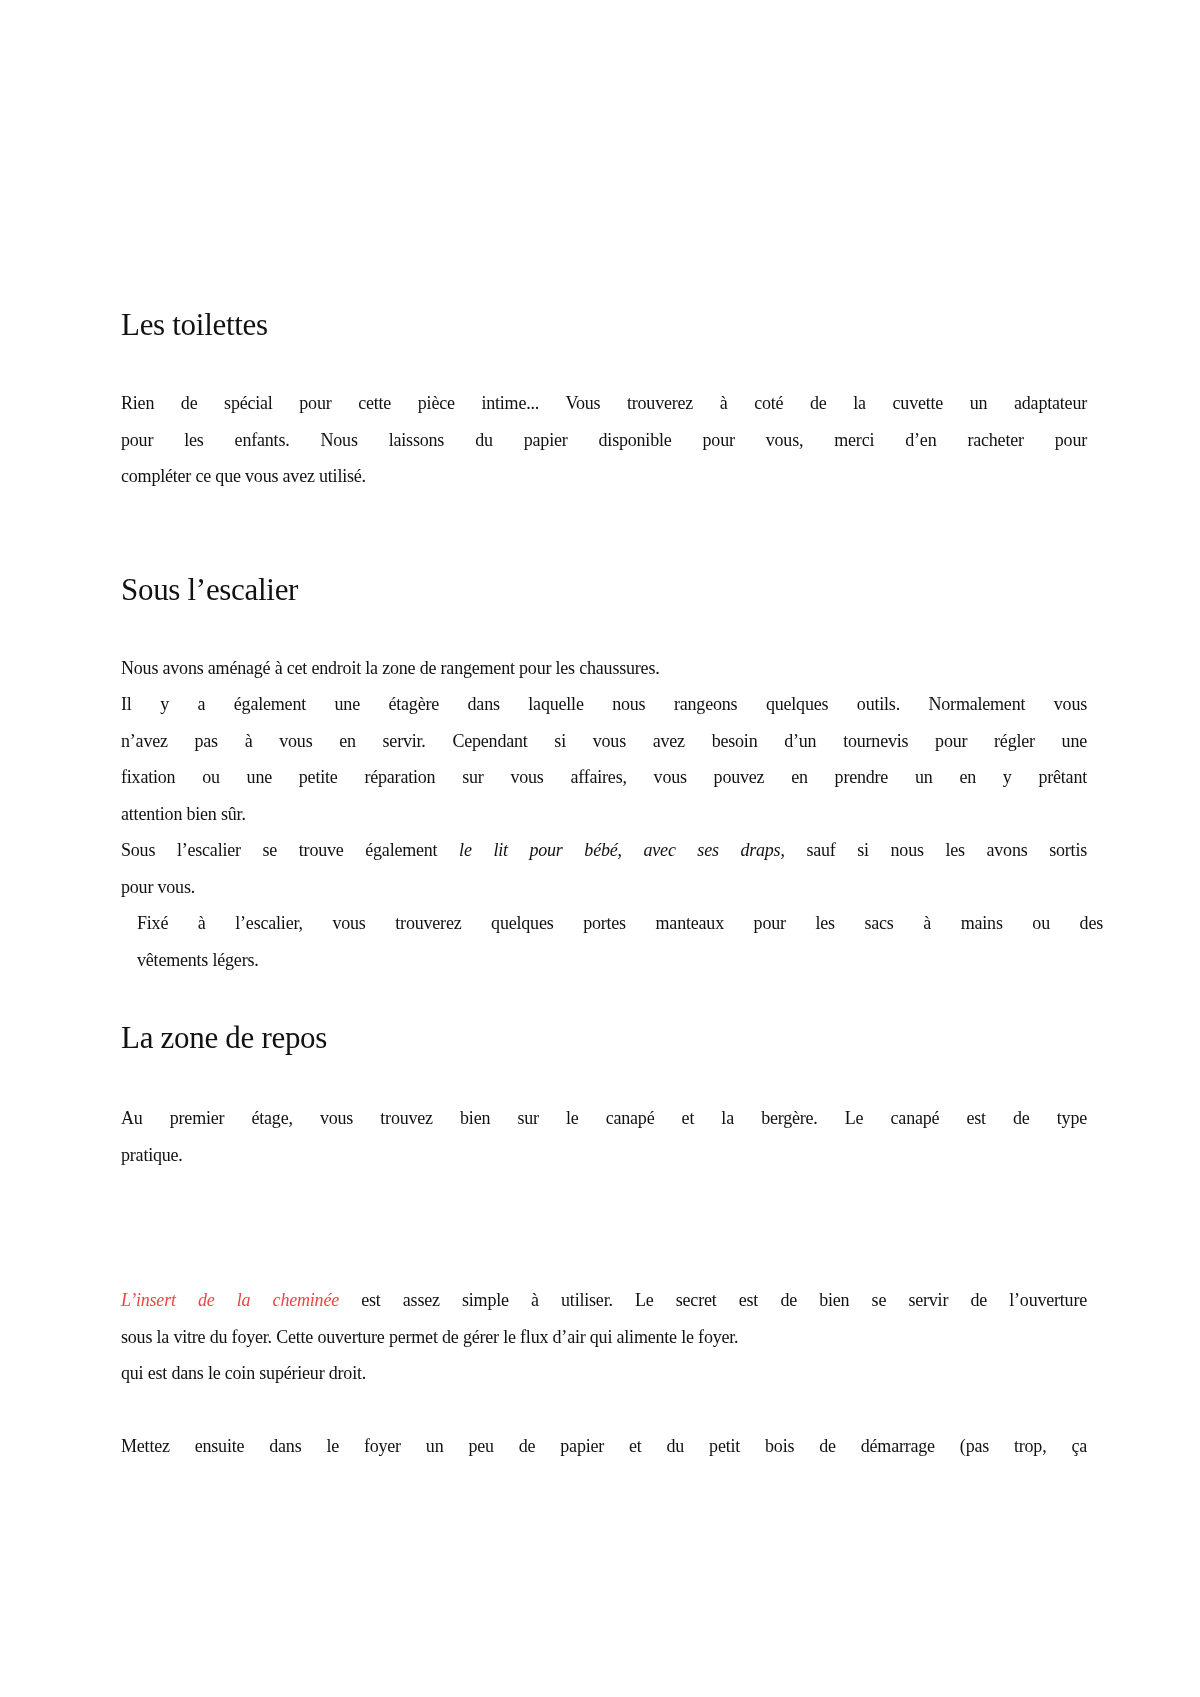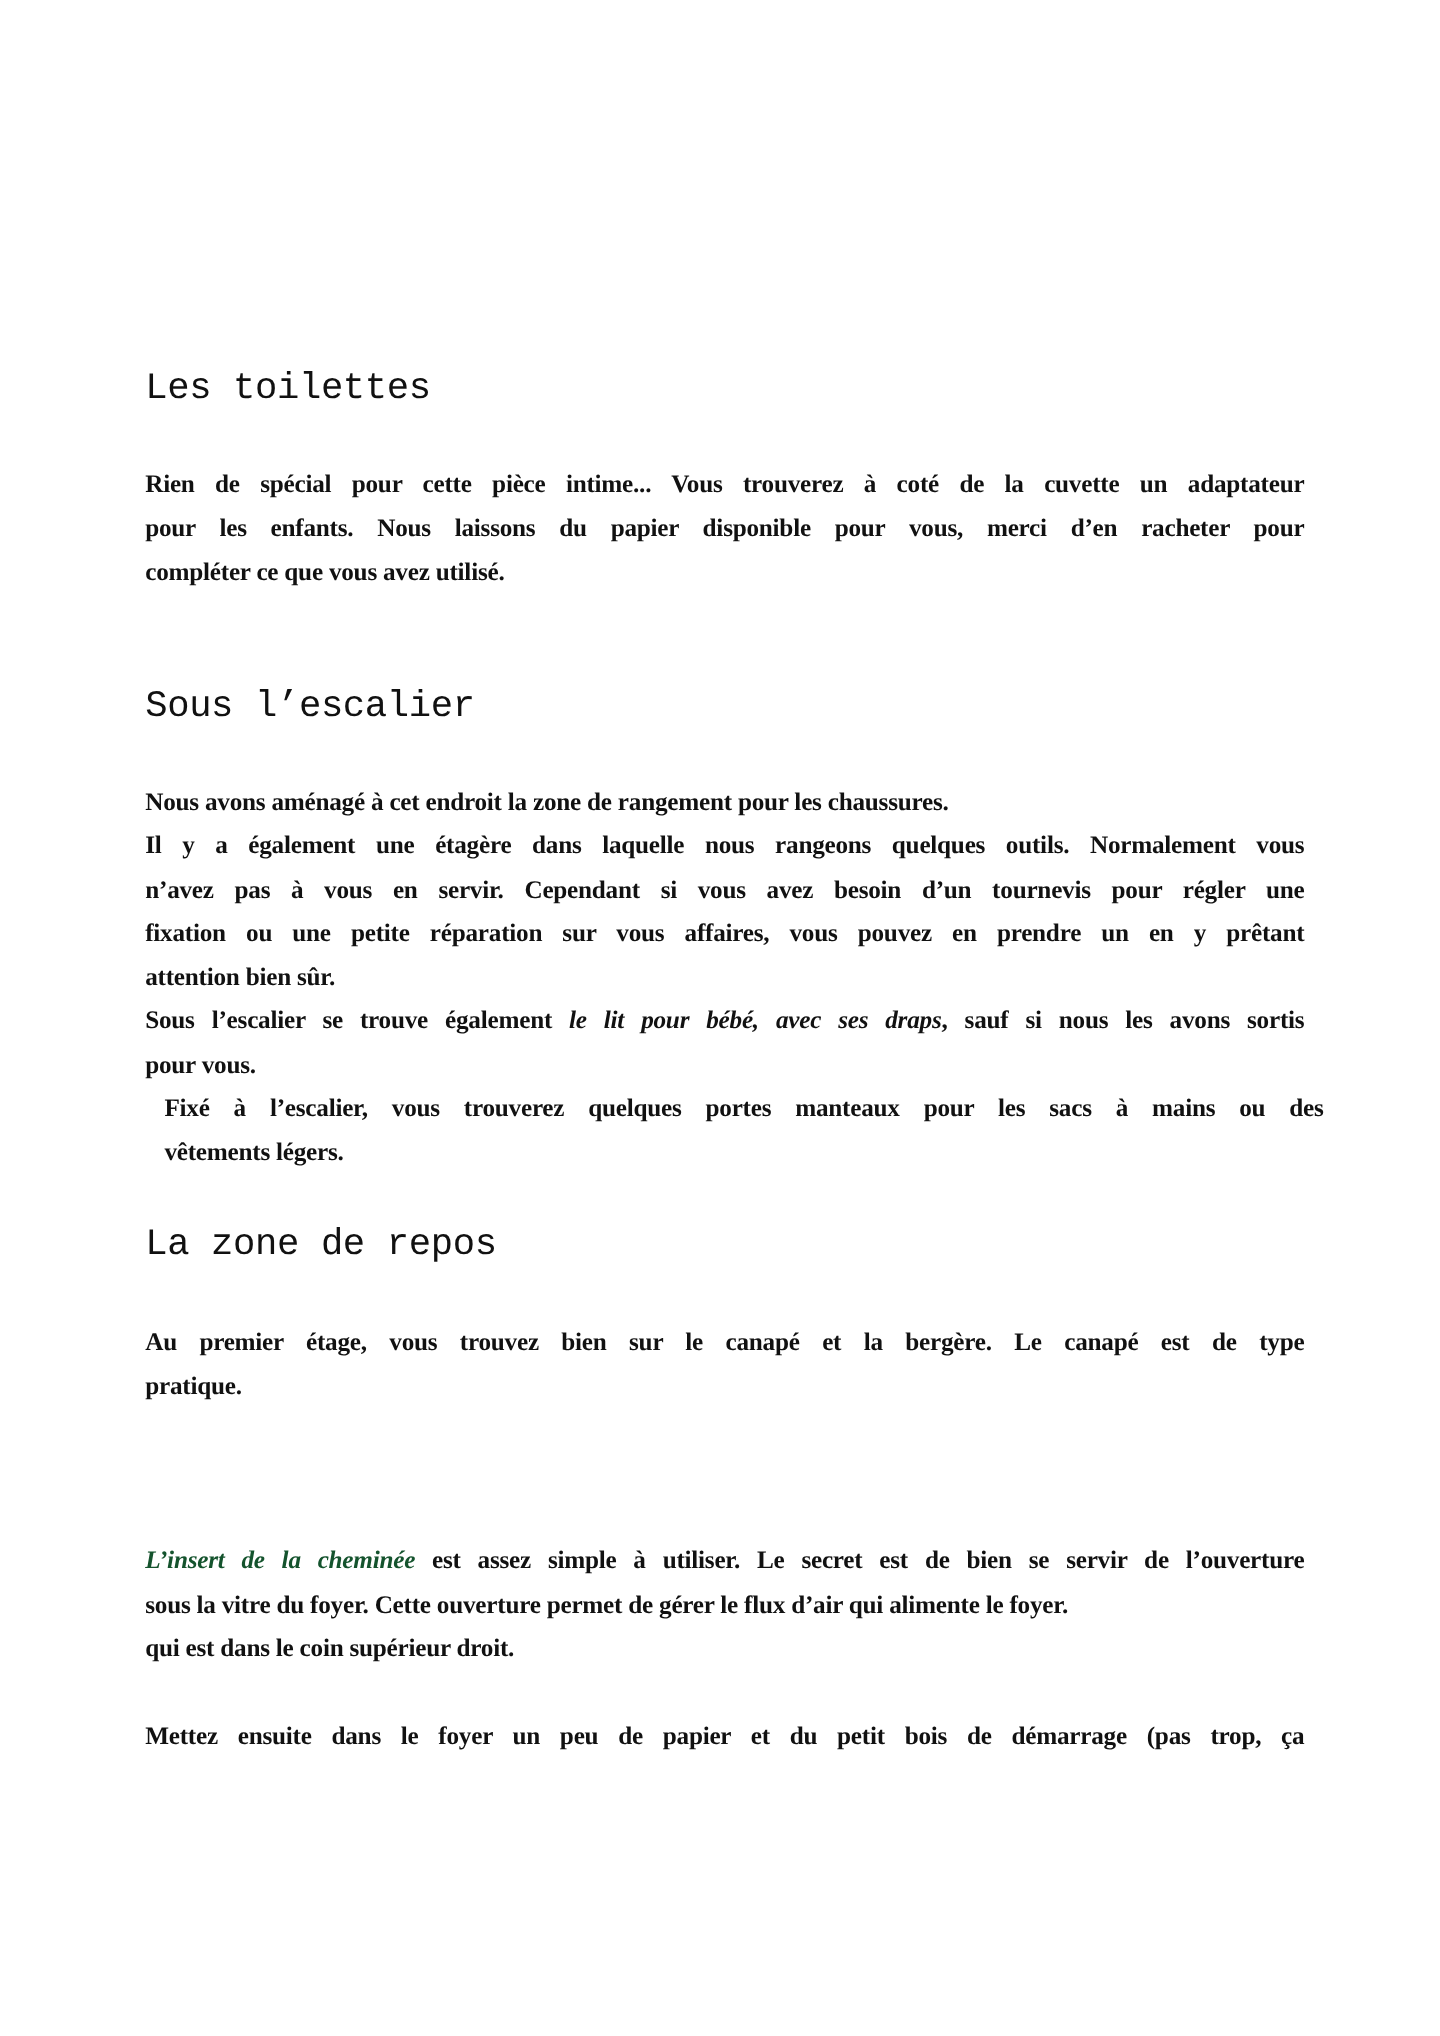--- a/index.html
+++ b/index.html
@@ -23,32 +23,30 @@
     }
     .heading {
       position: absolute;
       left: 0;
       font-size: 31px;
       font-weight: normal;
       margin: 0;
       letter-spacing: -0.3px;
       line-height: 36px;
       white-space: nowrap;
-      font-family: Liberation Mono, monospace;
     }
     .para {
       position: absolute;
       left: 0;
       width: 966px;
       margin: 0;
-      font-size: 21px;
+      font-size: 18px;
       line-height: 36.5px;
       text-align: justify;
       letter-spacing: -0.2px;
-      font-weight: bold;
     }
     .para .line {
       display: block;
       text-align: justify;
       text-align-last: justify;
     }
     .para .line.last {
       text-align-last: left;
     }
     .italic { font-style: italic; }
@@ -84,21 +82,21 @@
     <span class="line">Fixé à l’escalier, vous trouverez quelques portes manteaux pour les sacs à mains ou des</span>
     <span class="line last">vêtements légers.</span>
   </p>
 
   <h2 class="heading" style="top:1020px;">La zone de repos</h2>
   <p class="para" style="top:1100px;">
     <span class="line">Au premier étage, vous trouvez bien sur le canapé et la bergère. Le canapé est de type</span>
     <span class="line last">pratique.</span>
   </p>
   <p class="para" style="top:1282px;">
-    <span class="line"><span class="accent" style="color:#14532d;">L’insert de la cheminée</span><span> est assez simple à utiliser.  Le secret est de bien se servir de l’ouverture</span></span>
+    <span class="line"><span class="accent" style="color:#ef4444;">L’insert de la cheminée</span><span> est assez simple à utiliser.  Le secret est de bien se servir de l’ouverture</span></span>
     <span class="line last">sous la vitre du foyer. Cette ouverture permet de gérer le flux d’air qui alimente le foyer.</span>
   </p>
   <p class="para" style="top:1355px;">
     <span class="line last">qui est dans le coin supérieur droit.</span>
   </p>
   <p class="para" style="top:1428px;">
     <span class="line">Mettez ensuite dans le foyer un peu de papier et du petit bois de démarrage (pas trop, ça</span>
   </p>
 
 </div>

